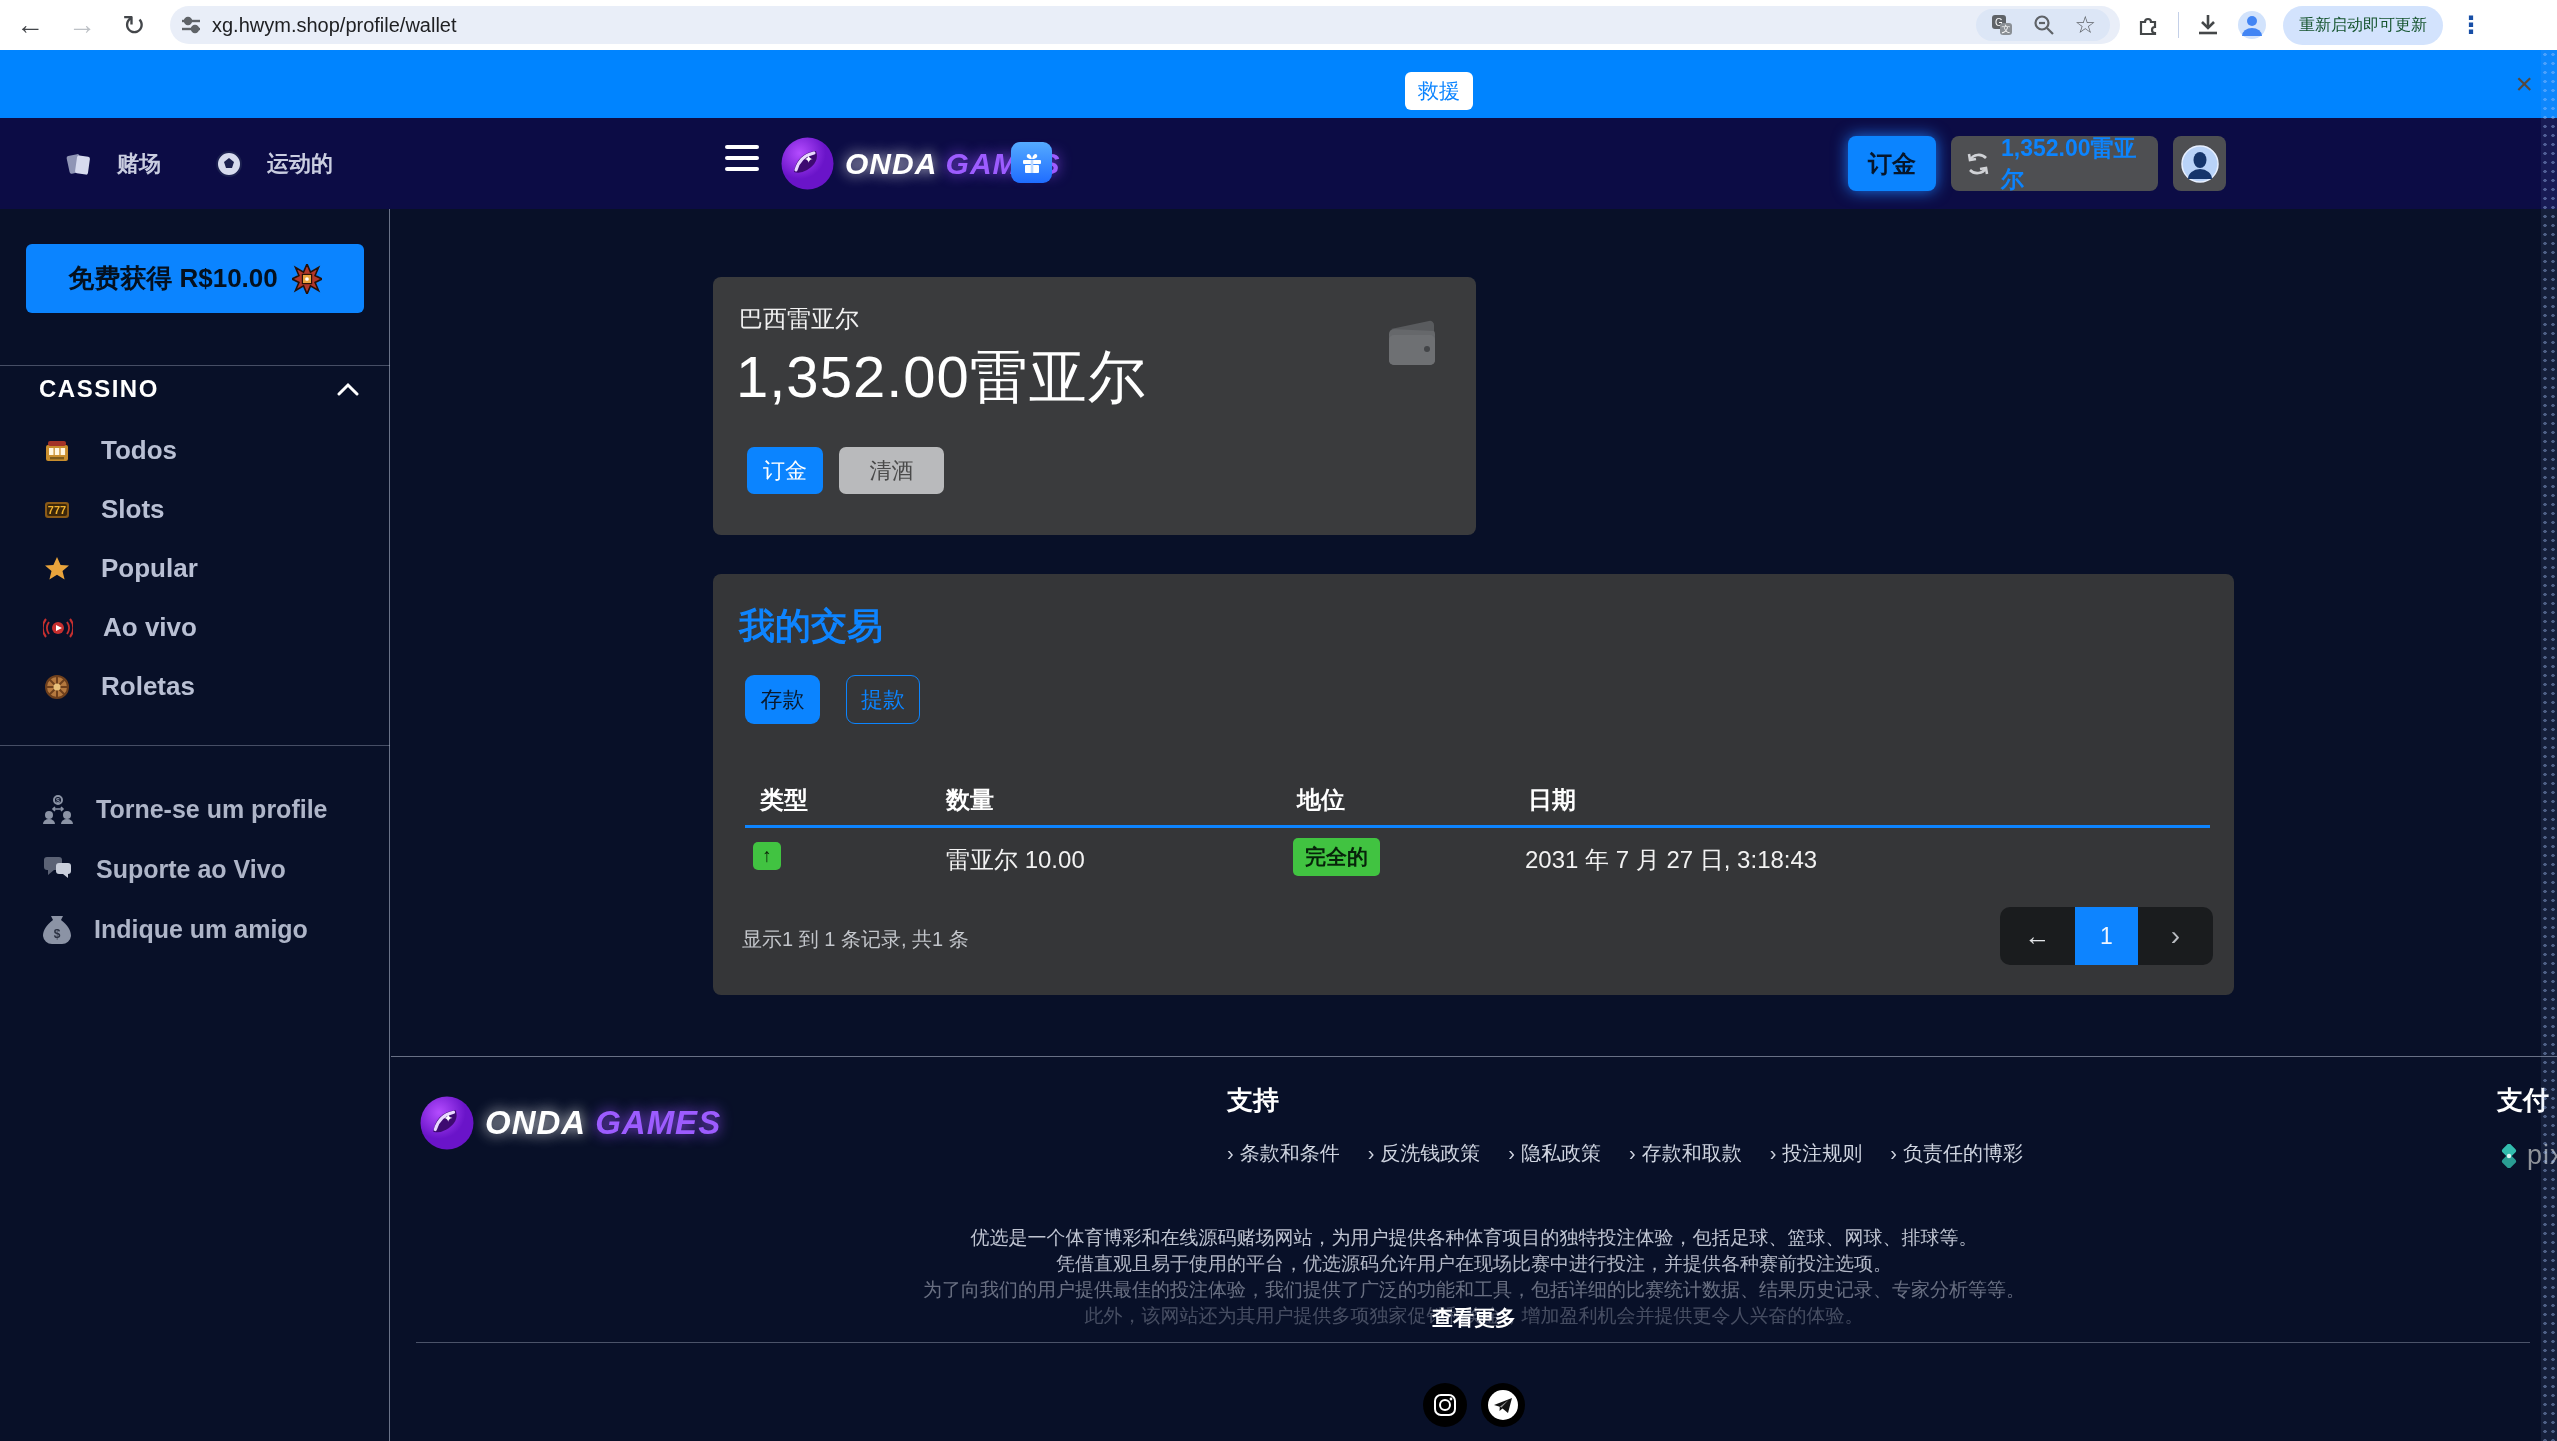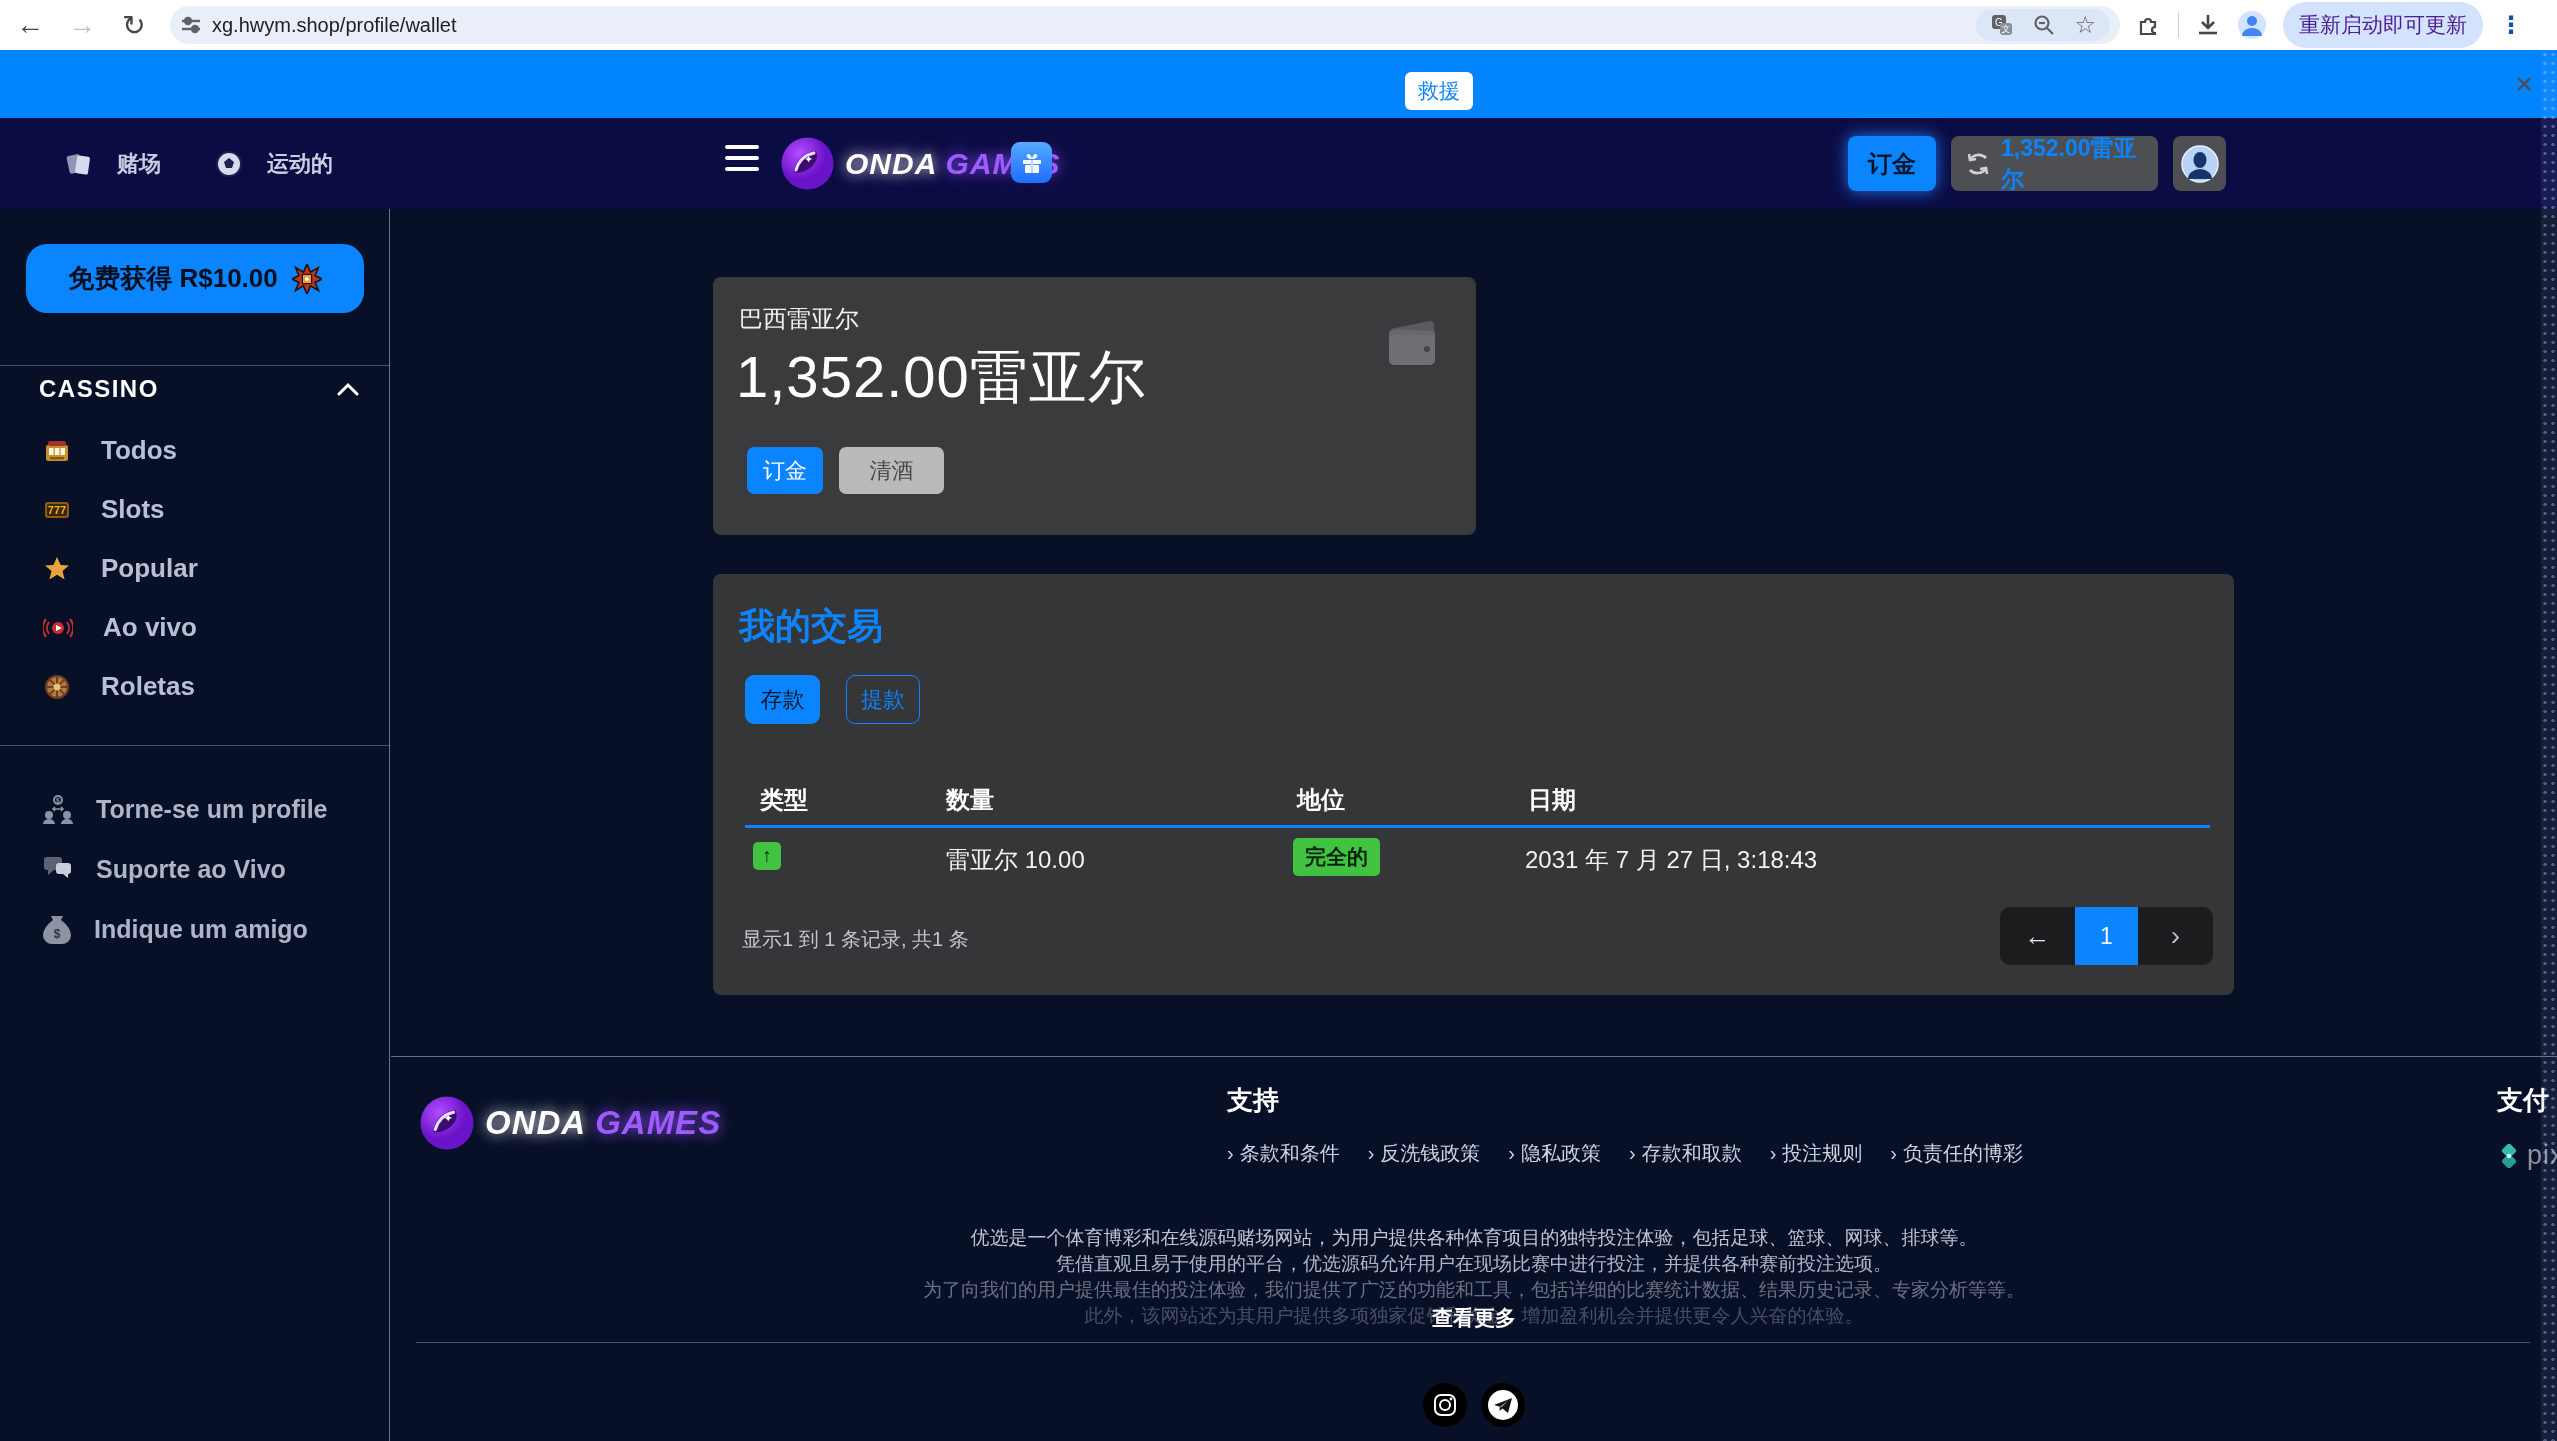--- a/index.html
+++ b/index.html
@@ -14,21 +14,21 @@
   .chrome .navbtn { width:44px; height:44px; display:flex; align-items:center; justify-content:center;
             font-size:28px; color:#43464a; margin-left:8px; border-radius:50%; }
   .chrome .navbtn.fwd { color:#bdc1c6; }
   .omnibox { margin-left:14px; height:38px; width:1950px; background:#e9eef8; border-radius:20px;
              display:flex; align-items:center; padding:0 10px; }
   .omnibox .url { font-size:20px; color:#202124; margin-left:10px; flex:1; }
   .omni-icons { display:flex; align-items:center; gap:18px; background:#dce6f6; border-radius:18px;
                 padding:4px 14px; }
   .chrome-right { display:flex; align-items:center; margin-left:16px; gap:16px; }
   .vdiv { width:1px; height:26px; background:#c4d0e8; }
-  .update-pill { background:#d3e3fd; color:#4c1d95; font-size:21px; border-radius:999px;
+  .update-pill { background:#d3e3fd; color:#14532d; font-size:16px; border-radius:999px;
                  padding:9px 16px; display:flex; align-items:center; gap:10px; white-space:nowrap;text-align:right; }
   .kebab { color:#174ea6; font-size:24px; font-weight:bold; letter-spacing:0; line-height:8px; }
   
   .banner { position:absolute; left:0; top:50px; width:2557px; height:68px; background:#0084ff; }
   .banner .broken { position:absolute; left:1100px; top:76px; }
   .banner .cta { position:absolute; left:1405px; top:22px; height:38px; background:#ffffff;
                  color:#0b84ff; font-size:21px; border:none; border-radius:6px; padding:0 13px; }
   .banner .close { position:absolute; right:24px; top:24px; font-size:30px; color:#55483c; line-height:20px; }
   
   .navbar { position:absolute; left:0; top:118px; width:2557px; height:91px; background:#0c0c45; }
@@ -51,21 +51,21 @@
                   border-radius:8px; display:flex; align-items:center; gap:10px; padding:0 14px; }
   .balance-pill .amt { color:#0b84ff; font-size:23px; font-weight:bold; }
   .nav-avatar { position:absolute; left:2173px; top:18px; width:53px; height:55px; background:#4e4f52;
                 border-radius:8px; display:flex; align-items:center; justify-content:center; }
   
   .sidebar { position:absolute; left:0; top:209px; width:390px; height:1232px; background:#081028;
              border-right:1px solid rgba(185,195,215,.55); }
   .main { position:absolute; left:391px; top:209px; width:2166px; height:1232px; background:#081028; }
   
   .free-btn { position:absolute; left:26px; top:35px; width:338px; height:69px; background:#0b84ff;
-              border:none; border-radius:21px; color:#04101f; font-size:26px; font-weight:bold;
+              border:none; border-radius:6px; color:#04101f; font-size:26px; font-weight:bold;
               display:flex; align-items:center; justify-content:center; gap:14px; }
   .side-div1 { position:absolute; left:0; top:156px; width:390px; height:1px; background:rgba(185,195,215,.35); }
   .cassino-hdr { position:absolute; left:39px; top:166px; width:320px; display:flex; align-items:center;
                  justify-content:space-between; color:#ffffff; font-weight:800; font-size:24px;
                  letter-spacing:1.5px; }
   .side-list { position:absolute; left:0; top:212px; width:390px; }
   .side-item { height:59px; display:flex; align-items:center; padding-left:43px; gap:30px;
                color:#b9c0d4; font-size:26px; font-weight:700; cursor:pointer; }
   .side-div2 { position:absolute; left:0; top:536px; width:390px; height:1px; background:rgba(185,195,215,.35); }
   .side-links { position:absolute; left:0; top:570px; width:390px; }

